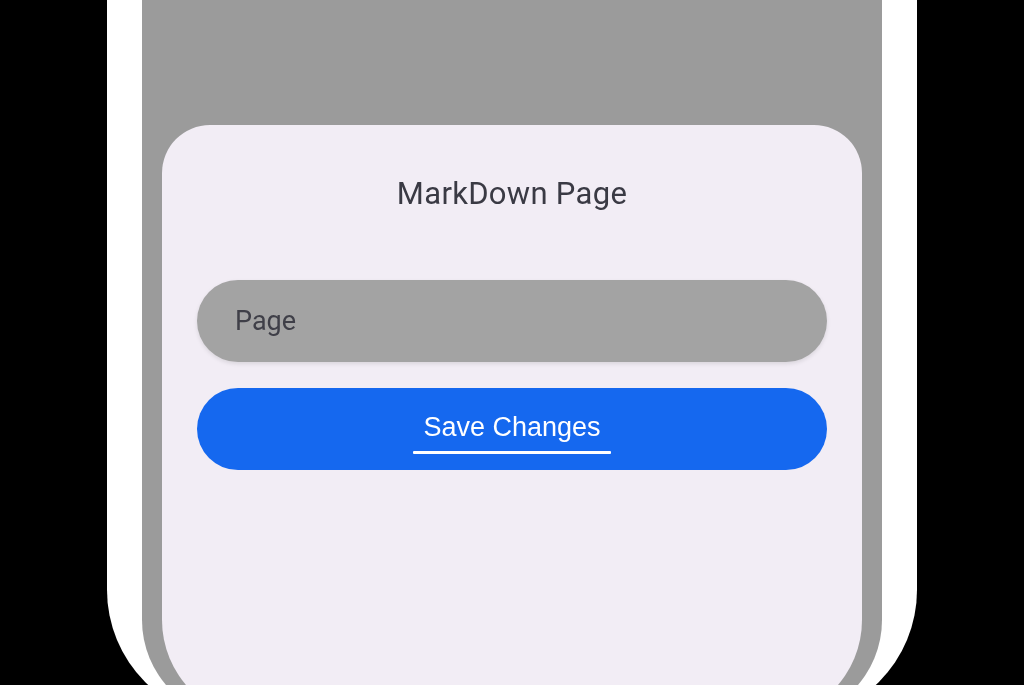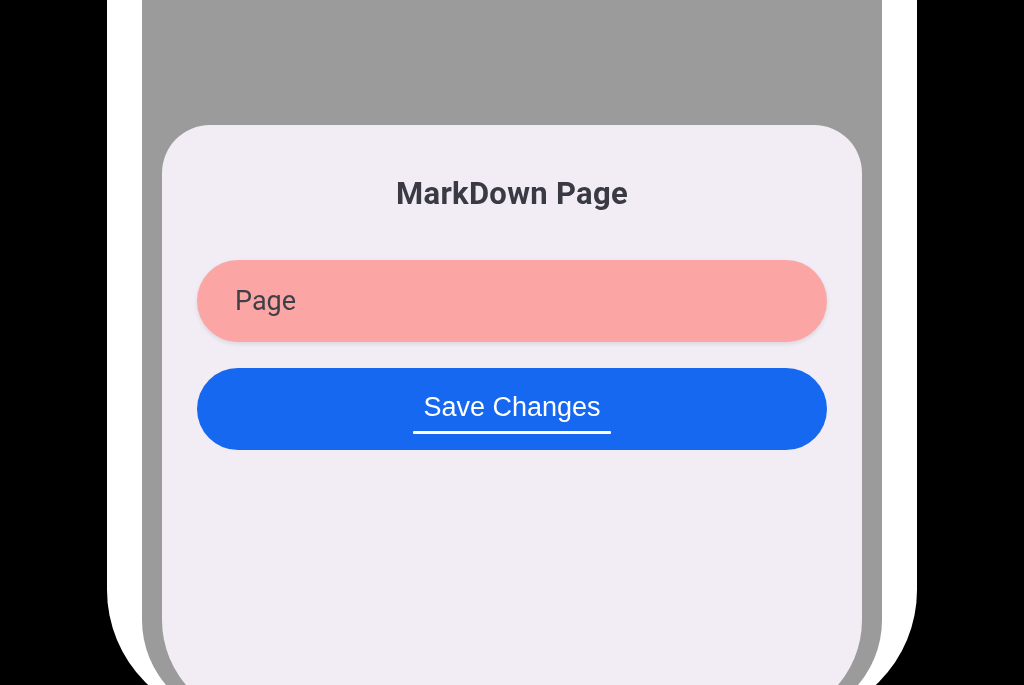--- a/index.html
+++ b/index.html
@@ -46,29 +46,29 @@
       bottom: 0;
       background: #f2edf5;
       border-radius: 48px 48px 100px 100px;
       padding: 50px 35px 0 35px;
     }
 
     .modal-title {
       text-align: center;
       font-size: 31px;
       color: #3a3a44;
-      font-weight: 700;
-      margin-bottom: 48px;
+      font-weight: 400;
+      margin-bottom: 68px;
       letter-spacing: 0.3px;
     }
 
     .input-field {
       width: 100%;
       height: 82px;
-      background: #fca5a5;
+      background: #a3a3a3;
       border-radius: 42px;
       box-shadow: 0 2px 4px rgba(0,0,0,0.10);
       display: flex;
       align-items: center;
       padding: 0 38px;
       margin-bottom: 26px;
       font-size: 27px;
       color: #3f3f48;
       border: none;
       outline: none;

